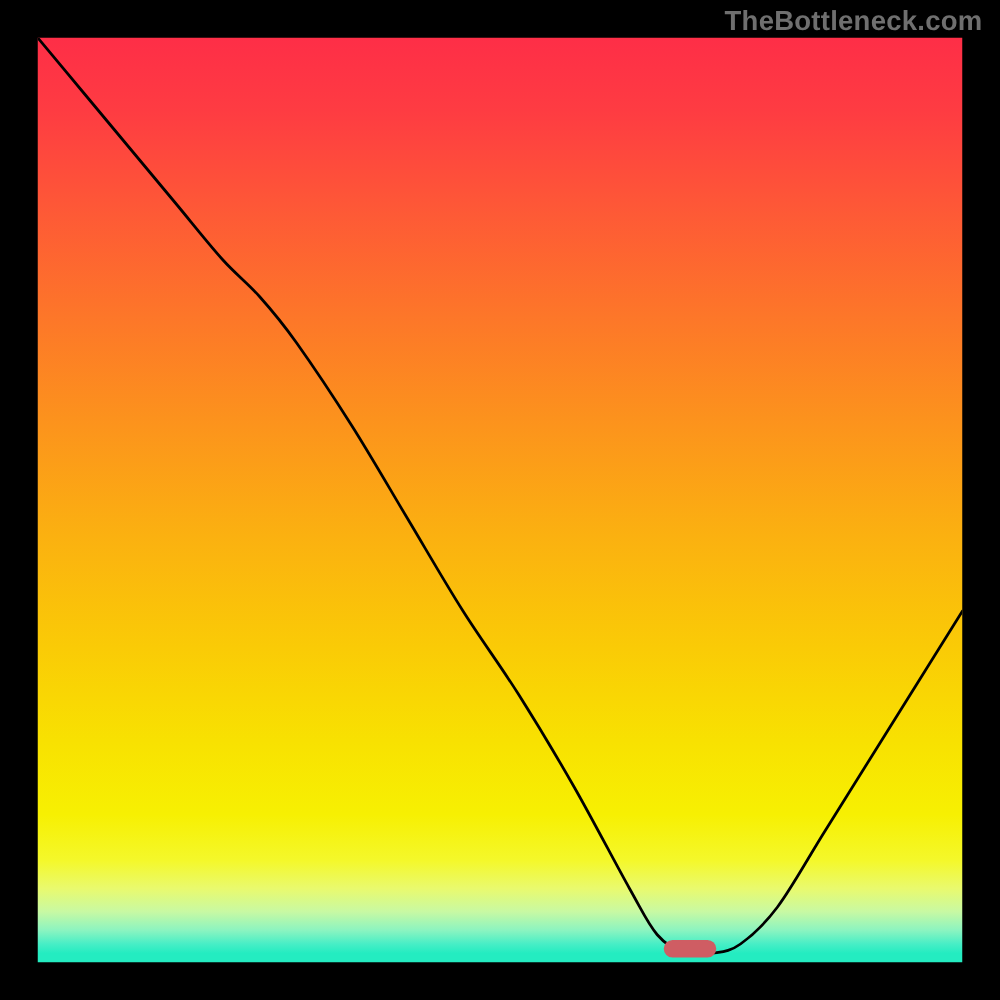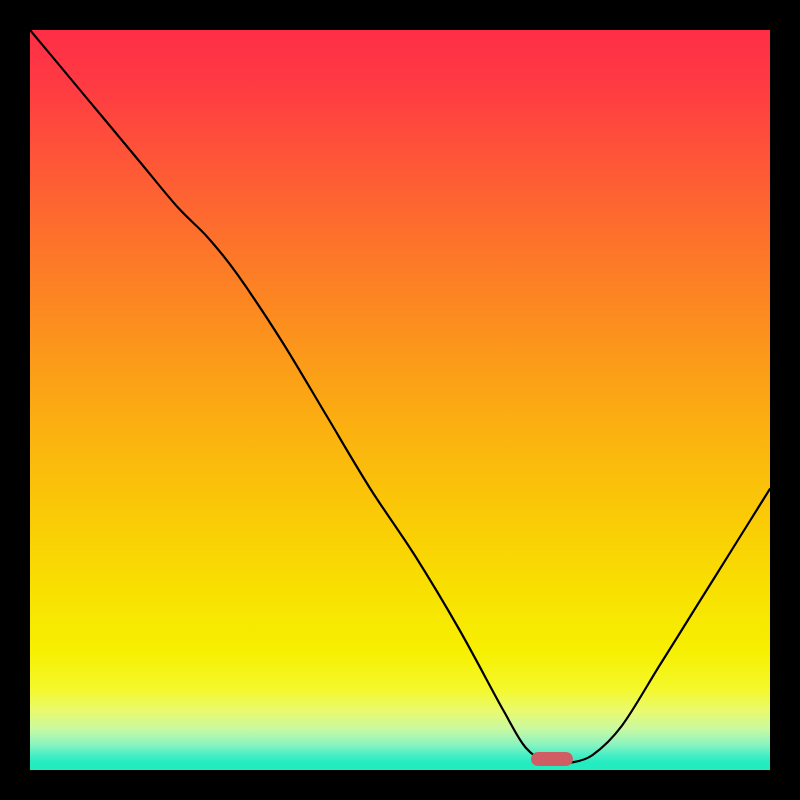--- a/index.html
+++ b/index.html
@@ -67,20 +67,21 @@
     font-family: Arial, Helvetica, sans-serif;
     font-size: 22px;
     font-weight: 600;
     letter-spacing: 0.2px;
   }
 </style>
 </head>
 <body>
 
 <div class="frame">
+  <div class="watermark">TheBottleneck.com</div>
   <div class="plot">
     <div class="gradient"></div>
     <svg class="curve" viewBox="0 0 740 740" preserveAspectRatio="none">
       <path id="curve-path" d="M 0.0 0.0 C 6.2 7.4, 24.7 29.6, 37.0 44.4 C 49.3 59.2, 61.7 74.0, 74.0 88.8 C 86.3 103.6, 98.7 118.4, 111.0 133.2 C 123.3 148.0, 136.9 165.3, 148.0 177.6 C 159.1 189.9, 167.7 196.1, 177.6 207.2 C 187.5 218.3, 194.9 226.9, 207.2 244.2 C 219.5 261.5, 236.8 287.4, 251.6 310.8 C 266.4 334.2, 281.2 360.1, 296.0 384.8 C 310.8 409.5, 325.6 435.4, 340.4 458.8 C 355.2 482.2, 370.0 502.0, 384.8 525.4 C 399.6 548.8, 414.4 573.5, 429.2 599.4 C 444.0 625.3, 462.5 661.1, 473.6 680.8 C 484.7 700.5, 488.4 709.2, 495.8 717.8 C 503.2 726.4, 510.6 730.1, 518.0 732.6 C 525.4 735.1, 532.8 733.8, 540.2 732.6 C 547.6 731.4, 553.8 731.4, 562.4 725.2 C 571.0 719.0, 580.9 710.4, 592.0 695.6 C 603.1 680.8, 616.7 656.1, 629.0 636.4 C 641.3 616.7, 653.7 596.9, 666.0 577.2 C 678.3 557.5, 690.7 537.7, 703.0 518.0 C 715.3 498.3, 733.8 468.7, 740.0 458.8" fill="none" stroke="#000" stroke-width="2.2" stroke-linejoin="round" stroke-linecap="round"></path>
     </svg>
     <div class="marker" id="marker" style="left: 500.7px; top: 721.9px;"></div>
   </div>
 </div>
 
 </body></html>

